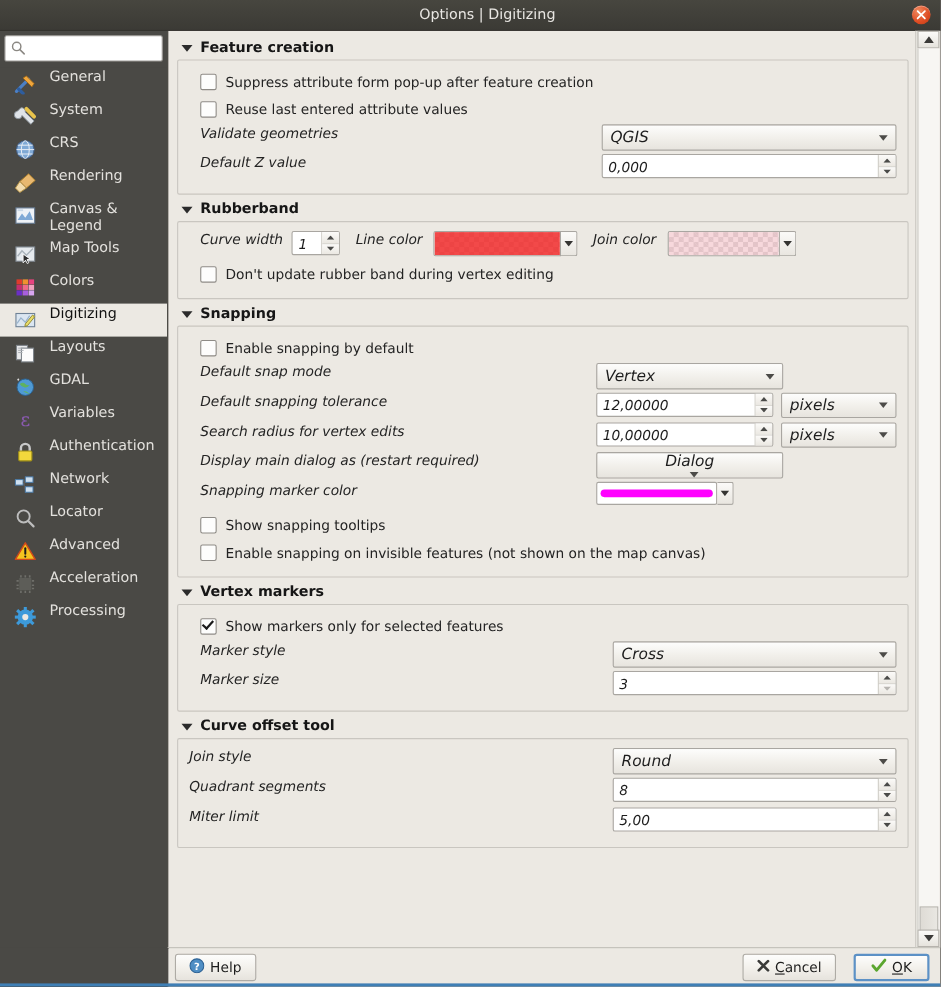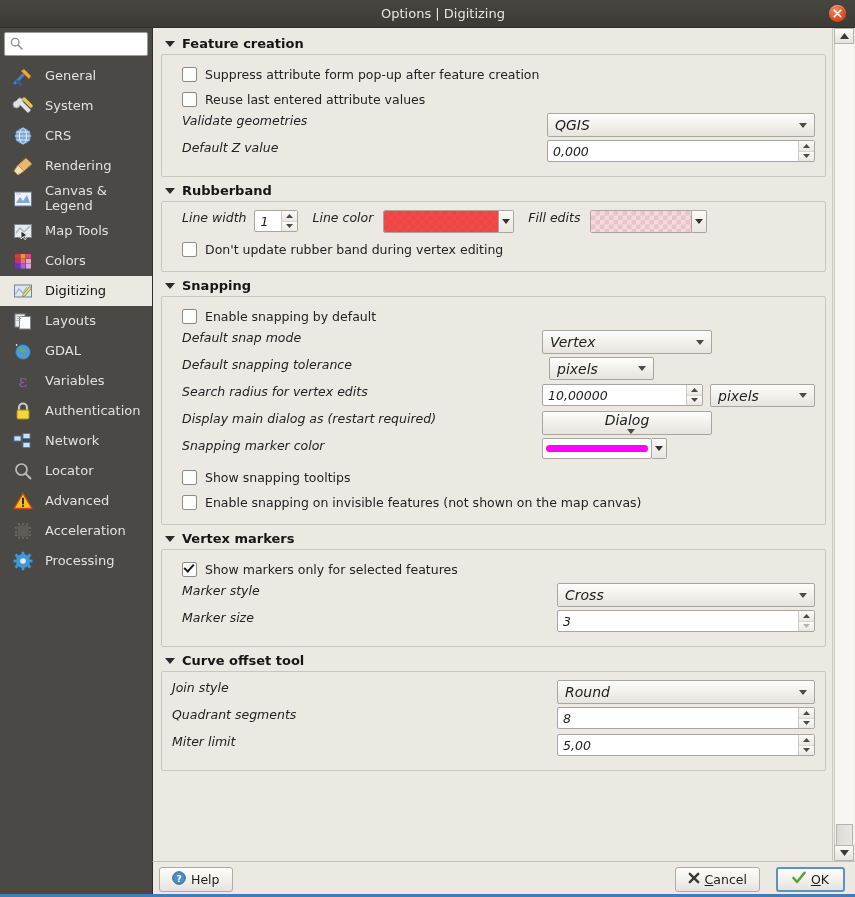--- a/index.html
+++ b/index.html
@@ -92,21 +92,20 @@
     font-size: 12px;
     color: #222;
   }
   .nav-list {
     flex: 1 1 auto;
     overflow: hidden;
     background: #4a4945;
   }
   .nav-item {
     display: flex;
-    align-items: center;
     gap: 9px;
     padding: 3px 6px 3px 10px;
     min-height: 30px;
     box-sizing: border-box;
     color: #e3e1dd;
     font-size: 13px;
     cursor: pointer;
   }
   .nav-item.selected {
     background: #ece9e3;
@@ -690,21 +689,21 @@
           </div>
         </div>
 
         <div class="group">
           <div class="group-title">
             <span class="tri"></span>
             <span>Rubberband</span>
           </div>
           <div class="group-body">
             <div class="row">
-              <span class="row-label" style="padding-left:10px;">Line width</span>
+              <span class="row-label" style="padding-left:10px;">Curve width</span>
               <div class="spin" style="width:44px;margin-left:8px;">
                 <span class="val">1</span>
                 <span class="arrows">
                   <div>
                     <svg width="7" height="4" viewBox="0 0 7 4">
                         <path d="M3.5 0 L7 4 H0 Z" fill="#4a4a48"></path>
                       </svg>
                   </div>
                   <div>
                     <svg width="7" height="4" viewBox="0 0 7 4">
@@ -718,21 +717,21 @@
                 <div class="swatch" style="width:116px;">
                   <div class="checker"></div>
                   <div class="tintlayer" id="lineTint" style="background: rgba(240, 48, 48, 0.88);"></div>
                 </div>
                 <div class="dropzone">
                   <svg width="8" height="5" viewBox="0 0 8 5">
                       <path d="M0 0 H8 L4 5 Z" fill="#353432"></path>
                     </svg>
                 </div>
               </div>
-              <span class="row-label" style="margin-left:14px;">Fill edits</span>
+              <span class="row-label" style="margin-left:14px;">Join color</span>
               <div class="colorbtn" style="margin-left:10px;">
                 <div class="swatch" style="width:102px;">
                   <div class="checker"></div>
                   <div class="tintlayer" id="fillTint" style="background: rgba(240, 184, 192, 0.55);"></div>
                 </div>
                 <div class="dropzone">
                   <svg width="8" height="5" viewBox="0 0 8 5">
                       <path d="M0 0 H8 L4 5 Z" fill="#353432"></path>
                     </svg>
                 </div>
@@ -757,20 +756,35 @@
             </div>
             <div class="row">
               <span class="row-label lead-sn">Default snap mode</span>
               <div class="combo" style="width:170px;">
                 <span class="cv">Vertex</span>
                 <span class="caret"></span>
               </div>
             </div>
             <div class="row">
               <span class="row-label lead-sn">Default snapping tolerance</span>
+              <div class="spin" style="width:170px;">
+                <span class="val">12,00000</span>
+                <span class="arrows">
+                  <div>
+                    <svg width="7" height="4" viewBox="0 0 7 4">
+                        <path d="M3.5 0 L7 4 H0 Z" fill="#4a4a48"></path>
+                      </svg>
+                  </div>
+                  <div>
+                    <svg width="7" height="4" viewBox="0 0 7 4">
+                        <path d="M3.5 4 L0 0 H7 Z" fill="#4a4a48"></path>
+                      </svg>
+                  </div>
+                </span>
+              </div>
               <div class="combo unitcombo">
                 <span class="cv">pixels</span>
                 <span class="caret"></span>
               </div>
             </div>
             <div class="row">
               <span class="row-label lead-sn">Search radius for vertex edits</span>
               <div class="spin" style="width:170px;">
                 <span class="val">10,00000</span>
                 <span class="arrows">

